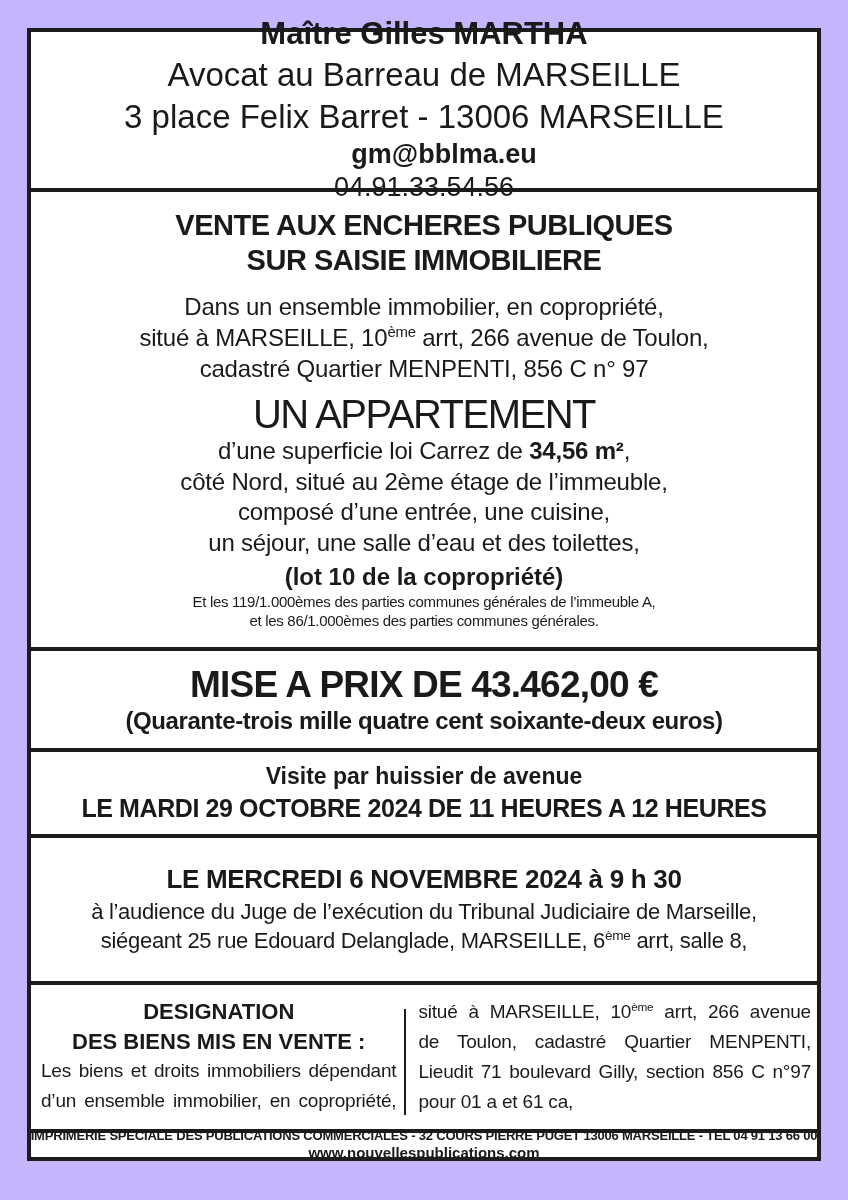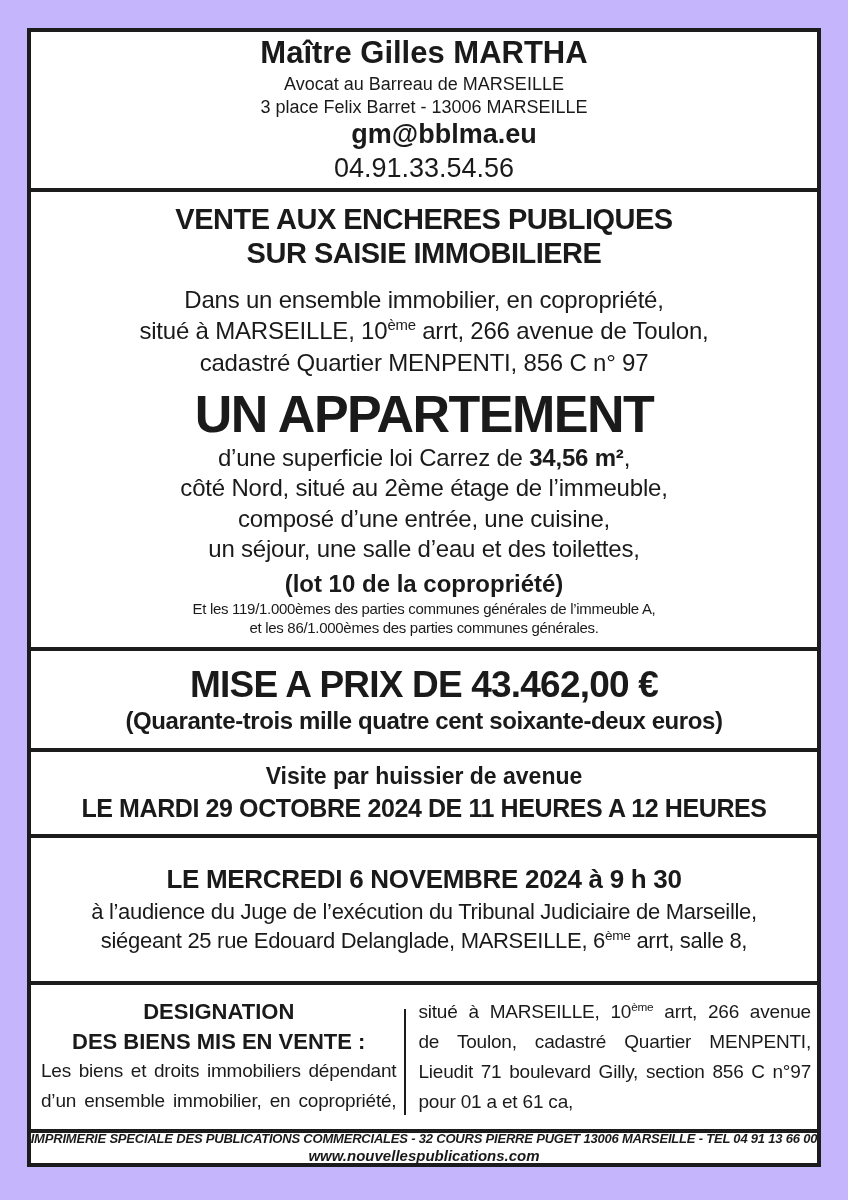--- a/index.html
+++ b/index.html
@@ -24,32 +24,32 @@
     padding:4px 8px;
   }
   .box + .box { margin-top:-4px; }
 
   .h-header { height:164px; }
   .h-property { height:463px; }
   .h-price { height:105px; }
   .h-visit { height:90px; }
   .h-adjudication { height:151px; }
   .h-designation { height:152px; }
-  .h-footer { height:38px;font-style:italic; }
+  .h-footer { height:32px; }
 
   .b { font-weight:bold; }
 
   .t-name       { font-size:31px; font-weight:bold; line-height:1.25; }
-  .t-head       { font-size:18px; line-height:1.27; }
+  .t-head       { font-size:33px; line-height:1.27; }
   .t-email      { font-size:27px; font-weight:bold; line-height:1.25;margin-left:40px; }
   .t-phone      { font-size:27px; line-height:1.25; }
 
   .t-title      { font-size:29px; font-weight:bold; letter-spacing:-0.5px; line-height:1.18; }
   .t-intro      { font-size:24px; line-height:1.3; letter-spacing:-0.2px; }
-  .t-big        { font-size:52px; font-weight:bold; letter-spacing:-1.5px; line-height:1.1; }
+  .t-big        { font-size:40px; font-weight:normal; letter-spacing:-1.5px; line-height:1.1; }
   .t-desc       { font-size:24px; line-height:1.27; letter-spacing:-0.2px; }
   .t-lot        { font-size:24px; font-weight:bold; line-height:1.25; }
   .t-shares     { font-size:15px; line-height:1.28; letter-spacing:-0.3px; }
 
   .t-price      { font-size:37px; font-weight:bold; letter-spacing:-0.8px; line-height:1.2; }
   .t-price-sub  { font-size:24px; font-weight:bold; letter-spacing:-0.4px; line-height:1.2; }
 
   .t-visit1     { font-size:23px; font-weight:bold; line-height:1.35; }
   .t-visit2     { font-size:25px; font-weight:bold; letter-spacing:-0.4px; line-height:1.3; }
 

